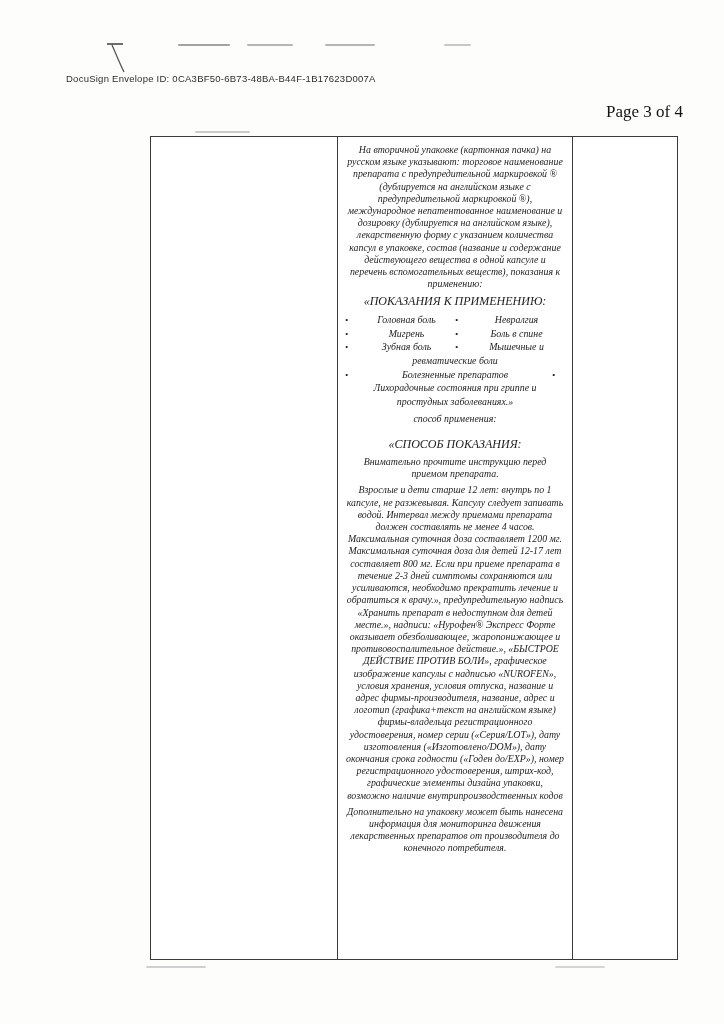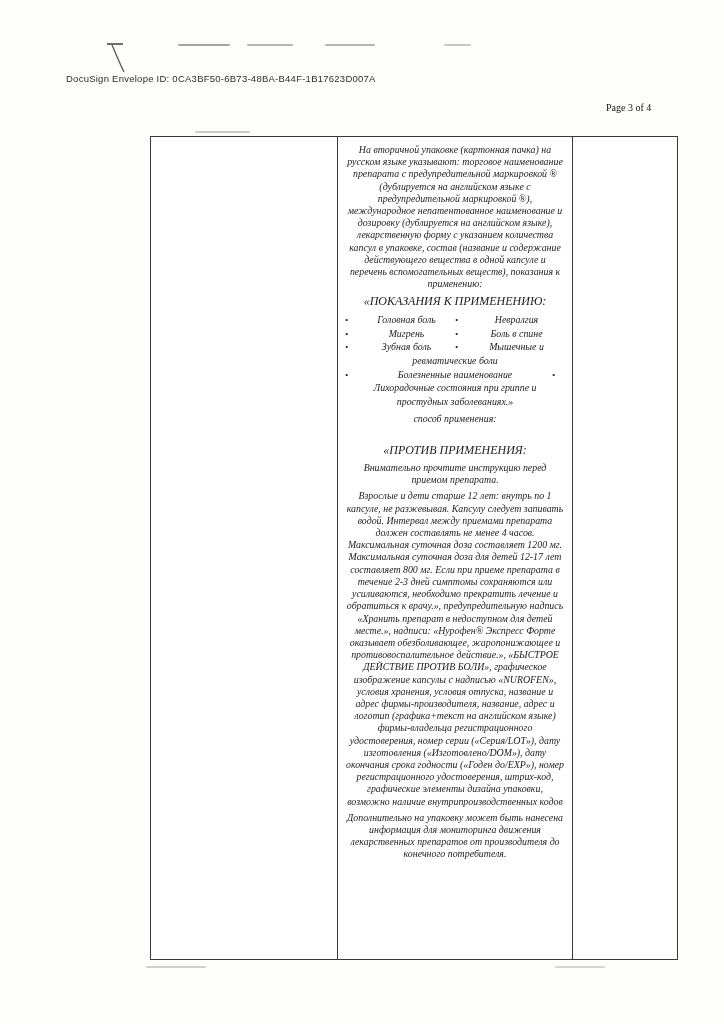--- a/index.html
+++ b/index.html
@@ -16,41 +16,41 @@
   .scan-dash{position:absolute;height:2px;background:#a3a3a3;border-radius:1px;}
   .penmark{position:absolute;left:100px;top:34px;}
   
   .docusign{
     position:absolute;left:66px;top:73px;
     font-family:"Liberation Sans", sans-serif;
     font-size:9.5px;letter-spacing:.25px;color:#2d2d2d;
   }
   .pagelabel{
     position:absolute;left:606px;top:102px;
-    font-size:10px;color:#141414;
+    font-size:17px;color:#141414;
   }
   
   .doc-table{
     position:absolute;left:150px;top:136px;
     width:528px;height:824px;
     border:1px solid #3a3a3a;
     display:flex;
     box-sizing:border-box;
     background:#fff;
     font-style:italic;
   }
   .col{box-sizing:border-box;height:100%;overflow:hidden;}
   .col-left{width:187px;border-right:1px solid #3a3a3a;}
   .col-mid{width:235px;border-right:1px solid #3a3a3a;padding:3px 7px;}
   .col-right{flex:1;}
   
   .cell-text{font-size:9.9px;line-height:12.2px;text-align:center;}
   .para{margin:4px 0;}
   .head{font-size:12px;line-height:13.5px;margin:5px 0;}
-  .smallline{margin:18px 0;}
+  .smallline{margin:12px 0;}
   
   .b-row{display:grid;grid-template-columns:13px 1fr 13px 1fr;align-items:baseline;margin:1.5px 0;}
   .b-row3{display:grid;grid-template-columns:13px 1fr 13px;align-items:baseline;margin:1.5px 0;}
   .b-dot{text-align:left;font-size:9px;}
   .b-txt{text-align:center;}
   .cont-line{text-align:center;margin:1.5px 0;}
 </style>
 </head>
 <body>
 
@@ -98,29 +98,29 @@
       <div class="b-row">
         <span class="b-dot">•</span>
         <span class="b-txt">Зубная боль</span>
         <span class="b-dot">•</span>
         <span class="b-txt">Мышечные и</span>
       </div>
       <div class="cont-line">ревматические боли</div>
 
       <div class="b-row3">
         <span class="b-dot">•</span>
-        <span class="b-txt">Болезненные наименование</span>
+        <span class="b-txt">Болезненные препаратов</span>
         <span class="b-dot">•</span>
       </div>
       <div class="cont-line">Лихорадочные состояния при гриппе и</div>
       <div class="cont-line">простудных заболеваниях.»</div>
 
       <div class="smallline" style="margin-top:5px;">способ применения:</div>
 
-      <div class="head">«ПРОТИВ ПРИМЕНЕНИЯ:</div>
+      <div class="head">«СПОСОБ ПОКАЗАНИЯ:</div>
 
       <div class="para">Внимательно прочтите инструкцию перед приемом препарата.</div>
 
 
       <div class="para">Взрослые и дети старше 12 лет: внутрь по 1 капсуле, не разжевывая. Капсулу следует запивать водой. Интервал между приемами препарата должен составлять не менее 4 часов. Максимальная суточная доза составляет 1200 мг. Максимальная суточная доза для детей 12-17 лет составляет 800 мг. Если при приеме препарата в течение 2-3 дней симптомы сохраняются или усиливаются, необходимо прекратить лечение и обратиться к врачу.», предупредительную надпись «Хранить препарат в недоступном для детей месте.», надписи: «Нурофен® Экспресс Форте оказывает обезболивающее, жаропонижающее и противовоспалительное действие.», «БЫСТРОЕ ДЕЙСТВИЕ ПРОТИВ БОЛИ», графическое изображение капсулы с надписью «NUROFEN», условия хранения, условия отпуска, название и адрес фирмы-производителя, название, адрес и логотип (графика+текст на английском языке) фирмы-владельца регистрационного удостоверения, номер серии («Серия/LOT»), дату изготовления («Изготовлено/DOM»), дату окончания срока годности («Годен до/EXP»), номер регистрационного удостоверения, штрих-код, графические элементы дизайна упаковки, возможно наличие внутрипроизводственных кодов</div>
 
       <div class="para">Дополнительно на упаковку может быть нанесена информация для мониторинга движения лекарственных препаратов от производителя до конечного потребителя.</div>
 
     </div>
 

